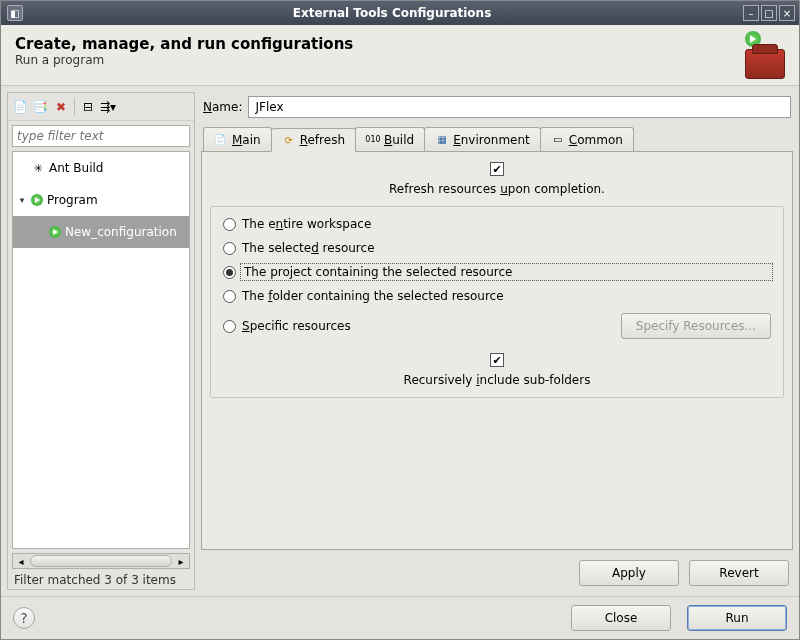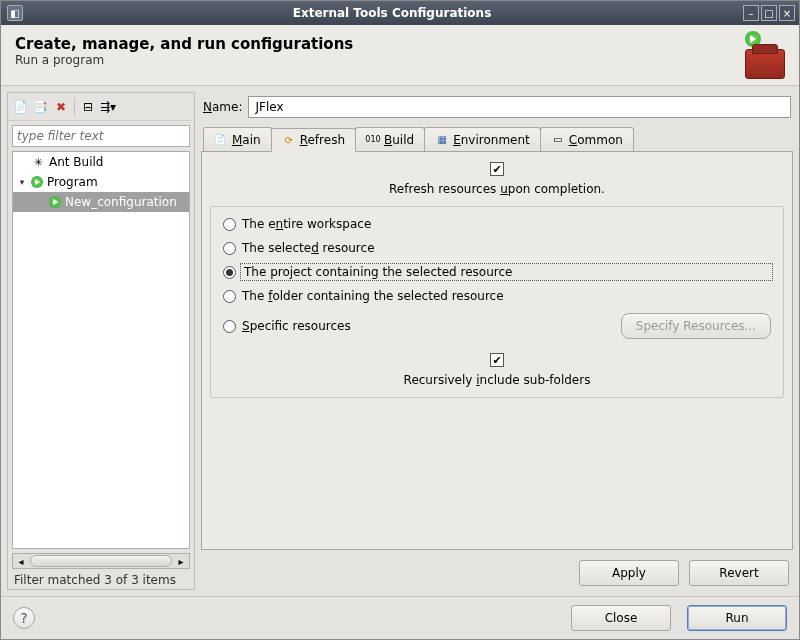--- a/index.html
+++ b/index.html
@@ -19,21 +19,21 @@
 .play-badge { width: 16px; height: 16px; background: radial-gradient(#7ed957, #28a745); border-radius: 50%; position: absolute; top: -4px; left: 8px; }
 .play-badge::after { content: ""; position: absolute; left: 5px; top: 4px; border-left: 6px solid #fff; border-top: 4px solid transparent; border-bottom: 4px solid transparent; }
 .body { flex: 1; display: flex; padding: 6px; gap: 6px; min-height: 0; }
 .left-pane { width: 188px; display: flex; flex-direction: column; border: 1px solid #bfbdb8; background: #e5e3df; }
 .toolbar { height: 28px; display: flex; align-items: center; padding: 2px 4px; gap: 2px; border-bottom: 1px solid #d0cec8; }
 .tbtn { width: 18px; height: 18px; display: flex; align-items: center; justify-content: center; font-size: 12px; cursor: pointer; border-radius: 2px; }
 .sep { width: 1px; height: 18px; background: #c0beb8; margin: 0 2px; }
 .filter-wrap { padding: 4px; }
 .filter-input { width: 100%; height: 22px; border: 1px solid #b0aea8; padding: 2px 4px; font-size: 12px; font-style: italic; color: #888; background: #fff; }
 .tree { flex: 1; background: #fff; border: 1px solid #b0aea8; margin: 0 4px 4px 4px; overflow: auto; font-size: 12px; }
-.tree-row { display: flex; align-items: center; height: 20px; padding: 4px 4px; gap: 4px; cursor: pointer; white-space: nowrap; }
+.tree-row { display: flex; align-items: center; height: 20px; padding: 16px 4px; gap: 4px; cursor: pointer; white-space: nowrap; }
 .tree-row.indent1 { padding-left: 18px; }
 .tree-row.indent2 { padding-left: 36px; }
 .tree-row.sel { background: #a0a0a0; color: #fff; }
 .tree-icon { width: 14px; height: 14px; display: inline-flex; align-items: center; justify-content: center; font-size: 10px; }
 .ant-icon::before { content: "✳"; color: #000; font-size: 11px; }
 .prog-icon { width: 12px; height: 12px; border-radius: 50%; background: radial-gradient(#7ed957,#28a745); position: relative; }
 .prog-icon::after { content: ""; position: absolute; left: 4px; top: 3px; border-left: 5px solid #fff; border-top: 3px solid transparent; border-bottom: 3px solid transparent; }
 .expander { width: 10px; height: 10px; display: inline-flex; align-items: center; justify-content: center; }
 .expander::before { content: "▾"; font-size: 9px; color: #333; }
 .hscroll { height: 16px; background: #e0ded8; display: flex; align-items: center; margin: 0 4px 2px 4px; border: 1px solid #b0aea8; }
@@ -53,21 +53,21 @@
 .chk { width: 14px; height: 14px; border: 1px solid #555; background: #fff; display: inline-flex; align-items: center; justify-content: center; font-size: 11px; cursor: pointer; }
 .chk.checked::after { content: "✔"; color: #000; font-size: 11px; line-height: 1; }
 .radio-group { border: 1px solid #c8c6c0; border-radius: 2px; padding: 10px 12px; display: flex; flex-direction: column; gap: 10px; background: #eceae4; }
 .radio-row { display: flex; align-items: center; gap: 6px; font-size: 12px; }
 .radio { width: 13px; height: 13px; border: 1px solid #555; border-radius: 50%; background: #fff; display: inline-flex; align-items: center; justify-content: center; cursor: pointer; flex-shrink: 0; }
 .radio.sel::after { content: ""; width: 7px; height: 7px; background: #333; border-radius: 50%; }
 .radio-row.focused .label-text { outline: 1px dotted #555; outline-offset: 1px; padding: 0 2px; flex: 1; }
 .spec-row { display: flex; gap: 6px; }
 .spec-row .label-text { flex: 1; }
 .btn { height: 26px; padding: 0 14px; background: linear-gradient(#f6f4ee,#e2e0da); border: 1px solid #a8a6a0; border-radius: 3px; font-size: 12px; cursor: pointer; display: inline-flex; align-items: center; justify-content: center; min-width: 80px; }
-.btn:disabled, .btn.disabled { color: #999; cursor: default; border-radius: 8px; }
+.btn:disabled, .btn.disabled { color: #999; cursor: default; }
 .btn.default { border: 1px solid #5a7db5; box-shadow: 0 0 0 1px #8faedb inset; }
 .actions { display: flex; justify-content: flex-end; gap: 10px; padding: 10px 4px 4px 4px; }
 .footer { border-top: 1px solid #c8c6c0; padding: 8px 12px; display: flex; align-items: center; }
 .help { width: 22px; height: 22px; border: 1px solid #a8a6a0; border-radius: 50%; display: flex; align-items: center; justify-content: center; font-size: 14px; color: #556; background: linear-gradient(#fafafa,#e5e3df); cursor: pointer; }
 .footer .spacer { flex: 1; }
 .u { text-decoration: underline; }
 </style>
 </head>
 <body>
 

